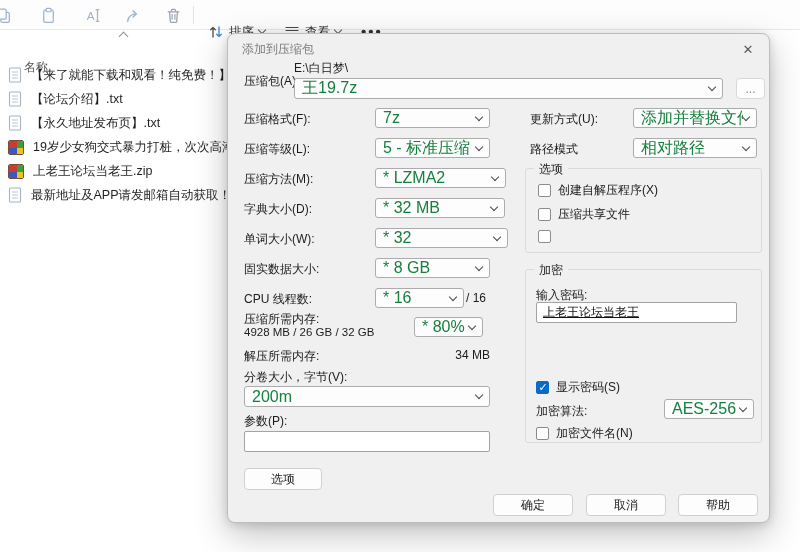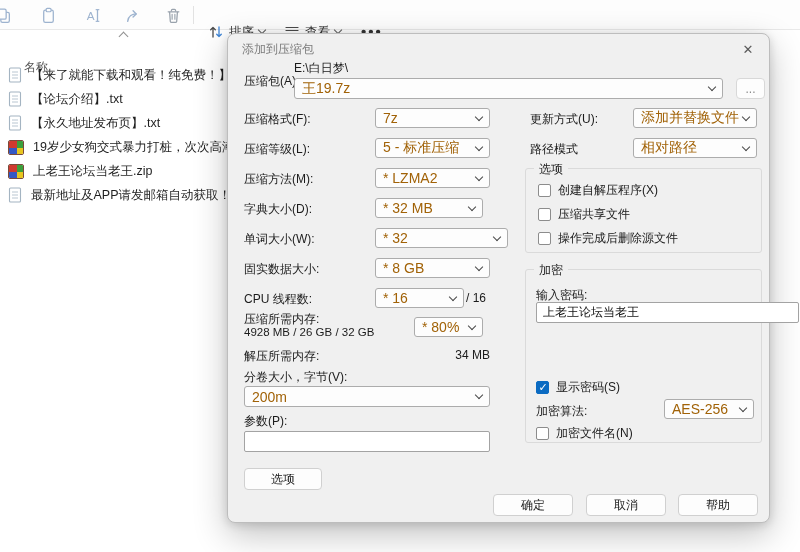--- a/index.html
+++ b/index.html
@@ -32,21 +32,21 @@
   .dialog { position:absolute; left:227px; top:33px; width:543px; height:490px; background:#f0f0f0;
             border:1px solid #bdbdbd; border-radius:8px; z-index:5;
             box-shadow:0 12px 34px rgba(0,0,0,.24), 0 2px 10px rgba(0,0,0,.14); }
   .dlg-title { position:absolute; left:14px; top:7px; font-size:12px; color:#7b7b7b; }
   .dlg-close { position:absolute; right:8px; top:4px; width:26px; height:22px; display:flex; align-items:center; justify-content:center;
                font-size:13px; color:#5a5a5a; cursor:pointer; border-radius:4px; }
   .lab { position:absolute; font-size:12px; color:#1b1b1b; white-space:nowrap; }
   .lab2 { position:absolute; font-size:11.5px; color:#1b1b1b; white-space:nowrap; }
   .combo { position:absolute; height:20px; background:#fdfdfd; border:1px solid #acacac; border-radius:3px;
            display:flex; align-items:center; justify-content:space-between; padding:0 7px; cursor:pointer; }
-  .combo .val { font-size:14px; color:#a16207; white-space:nowrap; overflow:hidden; }
+  .combo .val { font-size:16px; color:#15803d; white-space:nowrap; overflow:hidden; }
   .combo .cchev { width:6px; height:6px; border-right:1.2px solid #474747; border-bottom:1.2px solid #474747; transform:rotate(45deg); margin-top:-3px; flex:0 0 6px; }
   .edit { position:absolute; height:21px; background:#fff; border:1px solid #a3a3a3; border-radius:2px; font-size:12px; color:#111; padding:0 6px;
           font-family:"Liberation Sans","DejaVu Sans",sans-serif; }
   .btn { position:absolute; height:22px; background:#fdfdfd; border:1px solid #d0d0d0; border-radius:4px; font-size:12px; color:#1a1a1a;
          display:flex; align-items:center; justify-content:center; cursor:pointer; }
   .browse { color:#8a8a8a; border-color:#d8d8d8; }
   .group { position:absolute; border:1px solid #dadada; border-radius:3px; }
   .group-title { position:absolute; font-size:12px; color:#1b1b1b; background:#f0f0f0; padding:0 5px; }
   .cb-row { position:absolute; display:flex; align-items:center; gap:7px; cursor:pointer; }
   .checkbox { width:13px; height:13px; border:1px solid #8c8c8c; border-radius:2px; background:#fff; flex:0 0 13px; position:relative; }
@@ -177,26 +177,26 @@
     <div class="combo" style="left:147px; top:74px; width:115px">
       <span class="val">7z</span>
         <span class="cchev"></span>
     </div>
     <div class="lab" style="left:16px; top:107px">压缩等级(L):</div>
     <div class="combo" style="left:147px; top:104px; width:115px">
       <span class="val">5 - 标准压缩</span>
         <span class="cchev"></span>
     </div>
     <div class="lab" style="left:16px; top:137px">压缩方法(M):</div>
-    <div class="combo" style="left:147px; top:134px; width:115px">
+    <div class="combo" style="left:147px; top:134px; width:131px">
       <span class="val">* LZMA2</span>
         <span class="cchev"></span>
     </div>
     <div class="lab" style="left:16px; top:167px">字典大小(D):</div>
-    <div class="combo" style="left:147px; top:164px; width:108px">
+    <div class="combo" style="left:147px; top:164px; width:130px">
       <span class="val">* 32 MB</span>
         <span class="cchev"></span>
     </div>
     <div class="lab" style="left:16px; top:197px">单词大小(W):</div>
     <div class="combo" style="left:147px; top:194px; width:133px">
       <span class="val">* 32</span>
         <span class="cchev"></span>
     </div>
     <div class="lab" style="left:16px; top:227px">固实数据大小:</div>
     <div class="combo" style="left:147px; top:224px; width:115px">
@@ -245,27 +245,26 @@
     <div class="cb-row" style="left:310px; top:148px">
       <span class="checkbox"></span>
       <span class="lbl">创建自解压程序(X)</span>
     </div>
     <div class="cb-row" style="left:310px; top:172px">
       <span class="checkbox"></span>
       <span class="lbl">压缩共享文件</span>
     </div>
     <div class="cb-row" style="left:310px; top:196px">
       <span class="checkbox"></span>
-      <span class="lbl">操作完成后删除源文件</span>
     </div>
 
     <div class="group" style="left:297px; top:235px; width:237px; height:174px"></div>
     <div class="group-title" style="left:306px; top:228px">加密</div>
     <div class="lab" style="left:308px; top:253px">输入密码:</div>
-    <input class="edit" style="left: 308px; top: 268px; width: 263px;" value="上老王论坛当老王">
+    <input class="edit" style="left: 308px; top: 268px; width: 201px; text-decoration: underline;" value="上老王论坛当老王">
     <div class="cb-row" style="left:308px; top:345px">
       <span class="checkbox checked"></span>
       <span class="lbl">显示密码(S)</span>
     </div>
     <div class="lab" style="left:308px; top:369px">加密算法:</div>
     <div class="combo" style="left:436px; top:365px; width:90px">
       <span class="val">AES-256</span>
         <span class="cchev"></span>
     </div>
     <div class="cb-row" style="left:308px; top:391px">

